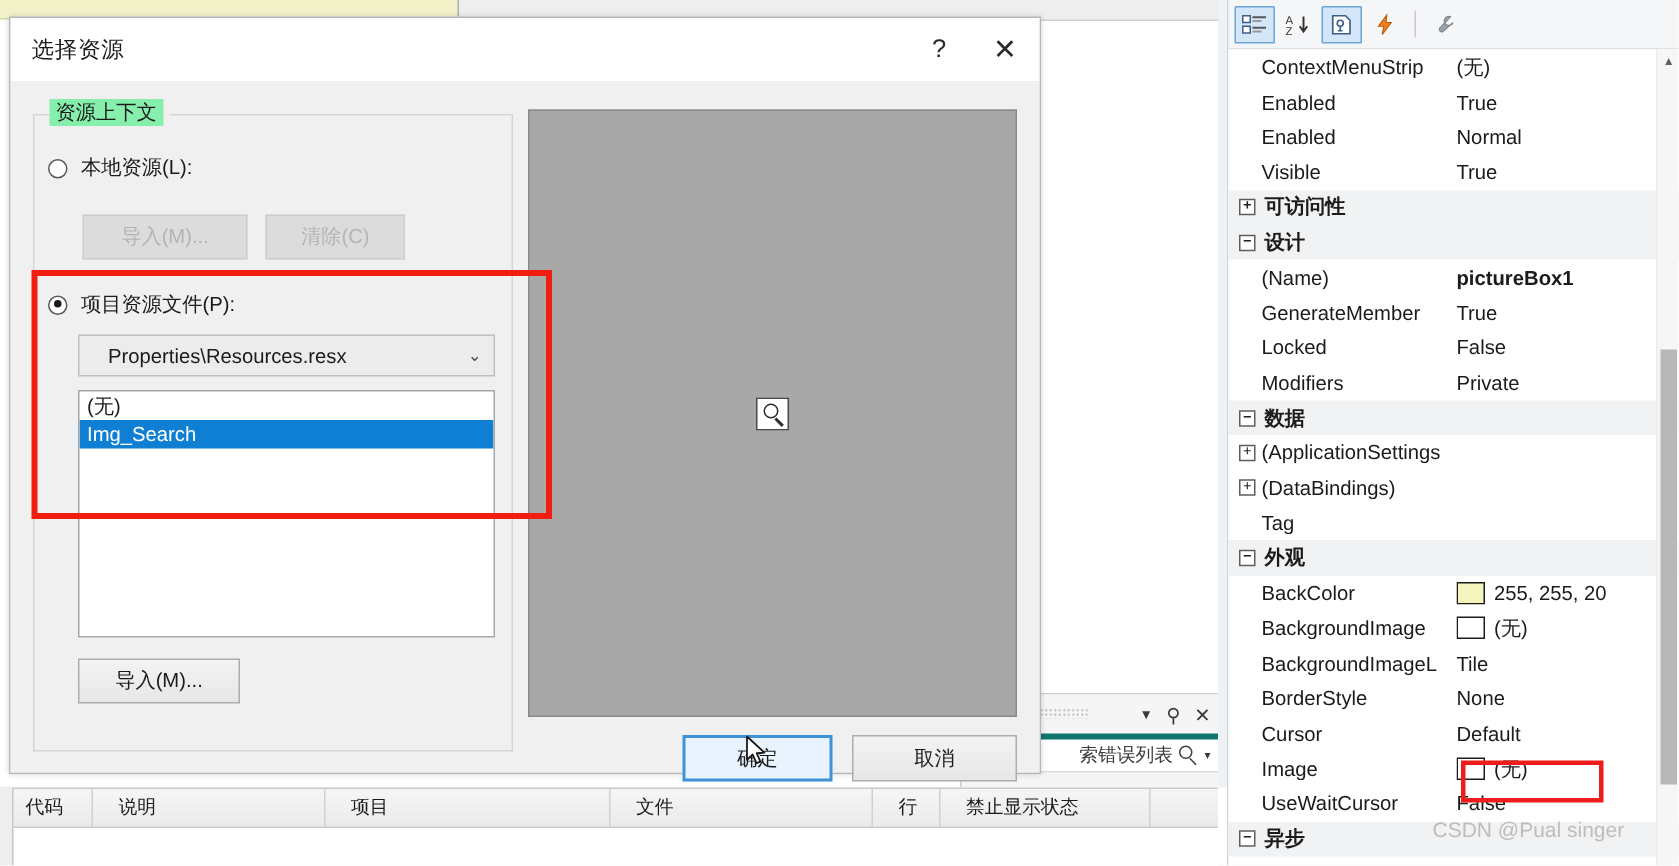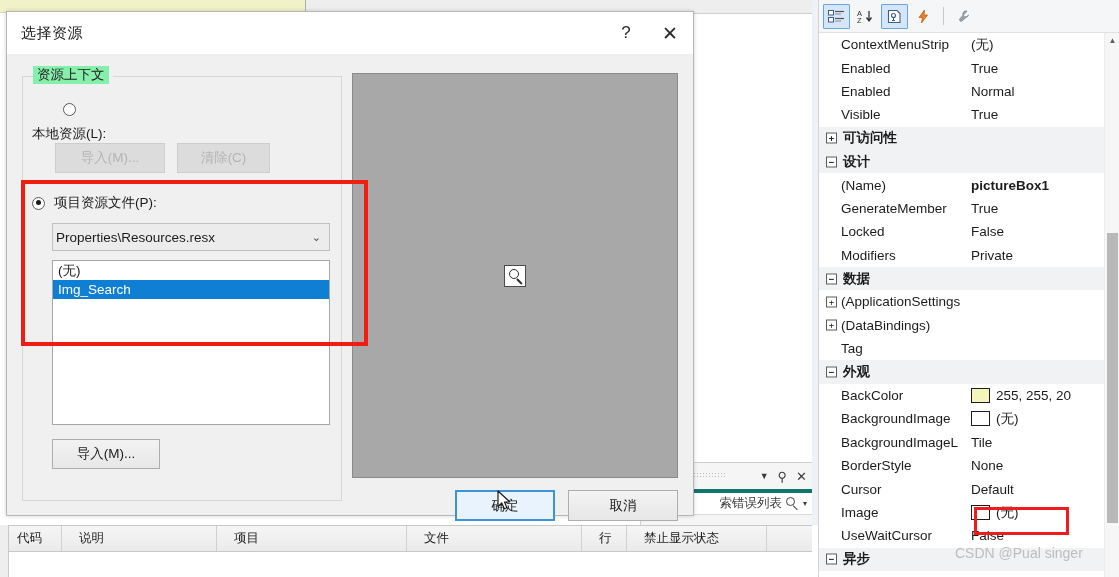--- a/index.html
+++ b/index.html
@@ -342,21 +342,21 @@
     background: #e8f3fd;
     border: 2px solid #3e93d8;
   }
 
   .combo {
     position: absolute;
     background: #ececec;
     border: 1px solid #c0c0c0;
     display: flex; align-items: center;
     font-size: 13.5px; color: #1b1b1b;
-    padding-left: 3px;
+    padding-left: 19px;
     cursor: default;
   }
   .combo .arrow {
     position: absolute; right: 8px; top: 50%;
     transform: translateY(-50%);
     font-size: 11px; color: #4a4a4a;
   }
 
   .listbox {
     position: absolute;
@@ -684,21 +684,21 @@
     </div>
 
     <div class="dlg-body">
 
       <div class="groupbox">
         <div class="gb-topline-l"></div>
         <div class="gb-topline-r"></div>
         <div class="gb-legend">资源上下文</div>
       </div>
 
-      <div class="radio-row" style="left:25px; top:49px;flex-direction:column;">
+      <div class="radio-row" style="left:25px; top:49px;">
         <span class="radio-dot"></span>
         <span>本地资源(L):</span>
       </div>
 
       <div class="btn disabled" style="position:absolute; left:48px; top:89px; width:110px; height:30px;">
         <span>导入(M)...</span>
       </div>
       <div class="btn disabled" style="position:absolute; left:170px; top:89px; width:93px; height:30px;">
         <span>清除(C)</span>
       </div>

